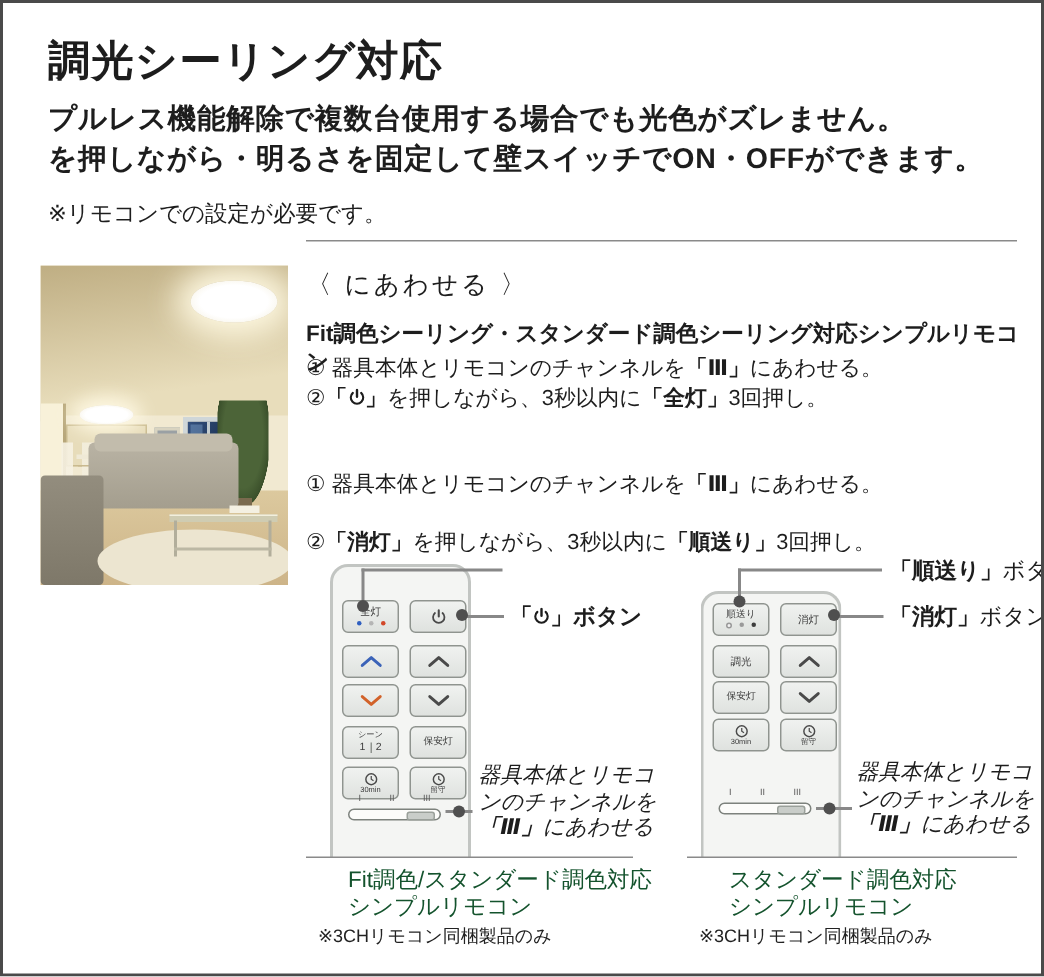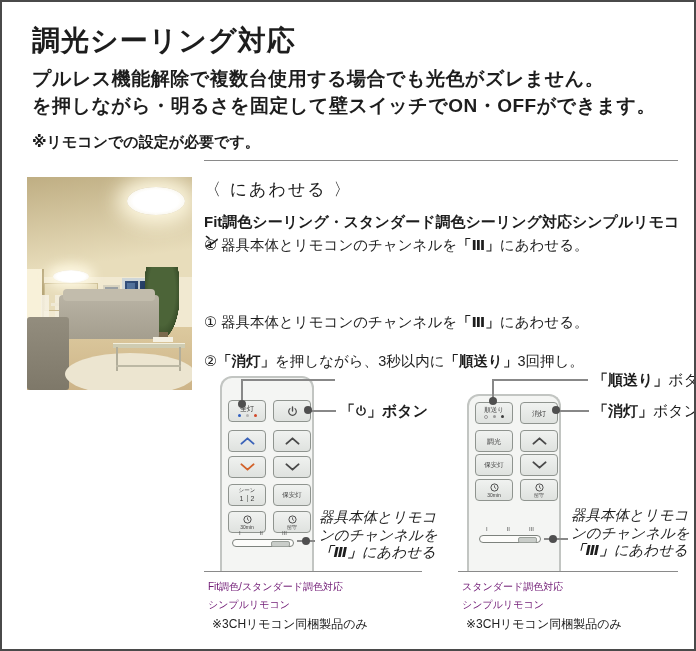--- a/index.html
+++ b/index.html
@@ -3,31 +3,31 @@
 <meta charset="utf-8">
 <style>
   html,body{margin:0;padding:0;background:#fff;}
   .page{position:relative;width:696px;height:651px;background:#fff;border:2px solid #4a4a4a;
         box-sizing:border-box;overflow:hidden;
         font-family:"Liberation Sans","DejaVu Sans",sans-serif;color:#1d1d1d;}
   .abs{position:absolute;}
   .b{font-weight:bold;}
   .title{font-size:28px;font-weight:bold;letter-spacing:1px;}
   .desc{font-size:19px;font-weight:bold;letter-spacing:.5px;}
-  .note{font-size:15px;font-weight:bold;}
+  .note{font-size:15px;}
   .hr{height:1px;background:#8a8a8a;}
   .heading{font-size:17px;letter-spacing:2px;}
   .sec-title{font-size:15px;font-weight:bold;}
   .step{font-size:14.5px;white-space:nowrap;}
   .callout-label{font-size:15px;white-space:nowrap;}
   .cl{background:#888;}
   .dot{width:8px;height:8px;border-radius:50%;background:#4f4f4f;}
   .chtext{font-size:14.5px;line-height:17.5px;white-space:nowrap;font-style:italic;}
   .figline{height:1px;background:#8a8a8a;}
-  .caption{font-size:10px;line-height:18px;color:#701a75;}
+  .caption{font-size:15px;line-height:18px;color:#14532d;margin-left:24px;}
   .footnote{font-size:12px;color:#222;}
   
   .remote{background:#f4f5f3;border:2px solid #c2c5c2;border-bottom:none;
           border-radius:12px 12px 0 0;box-sizing:border-box;}
   .btn{position:absolute;width:38px;height:22px;box-sizing:border-box;
        background:linear-gradient(#f0f2f0,#dfe2df);border:1px solid #8f948f;border-radius:4px;
        display:flex;flex-direction:column;align-items:center;justify-content:center;
        color:#3c3c3c;line-height:1;}
   .btn .t7{font-size:7px;} .btn .t65{font-size:6.5px;}
   .dots{display:flex;gap:5px;margin-top:2px;}
@@ -90,20 +90,24 @@
       <div class="ph" style="left:66px;top:8px;width:2px;height:24px;background:#b2ae9b;"></div>
       <div class="ph" style="left:3px;top:26px;width:65px;height:2px;background:#bcb8a4;"></div>
       <div class="ph" style="left:40px;top:-2px;width:20px;height:5px;background:#f4f0e2;"></div>
     </div>
   </div>
 
   <div class="abs heading" style="left:202px;top:176px">〈 にあわせる 〉</div>
 
   <div class="abs sec-title" style="left:202px;top:211px">Fit調色シーリング・スタンダード調色シーリング対応シンプルリモコン</div>
   <div class="abs step" style="left:202px;top:234px"><span>① 器具本体とリモコンのチャンネルを</span><span class="b">「Ⅲ」</span><span>にあわせる。</span></div>
+  <div class="abs step" style="left:202px;top:254px"><span>②</span><span class="b">「</span><svg class="pwr-inline" viewBox="0 0 24 24">
+        <path d="M12 2v9" stroke="#1d1d1d" stroke-width="3.2" fill="none" stroke-linecap="round"></path>
+        <path d="M6.5 5.8a8.3 8.3 0 1 0 11 0" stroke="#1d1d1d" stroke-width="2.8" fill="none" stroke-linecap="round"></path>
+      </svg><span class="b">」</span><span>を押しながら、3秒以内に</span><span class="b">「全灯」</span><span>3回押し。</span></div>
 
   <div class="abs step" style="left:202px;top:311px"><span>① 器具本体とリモコンのチャンネルを</span><span class="b">「Ⅲ」</span><span>にあわせる。</span></div>
   <div class="abs step" style="left:202px;top:350px"><span>②</span><span class="b">「消灯」</span><span>を押しながら、3秒以内に</span><span class="b">「順送り」</span><span>3回押し。</span></div>
 
   <div class="abs remote" style="left:218px;top:374px;width:94px;height:196px">
     <div class="btn" style="left:6px;top:22px">
       <span class="t7">全灯</span>
       <span class="dots">
           <span class="d" style="background:#2f5fc0"></span>
           <span class="d" style="background:#b5b5b5"></span>

